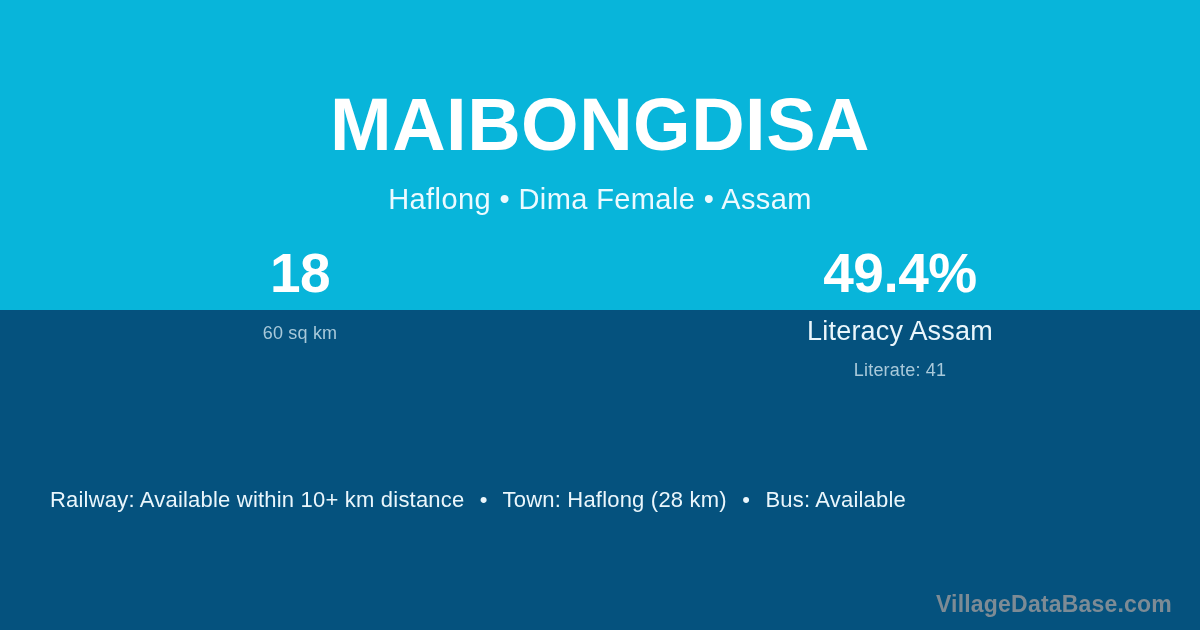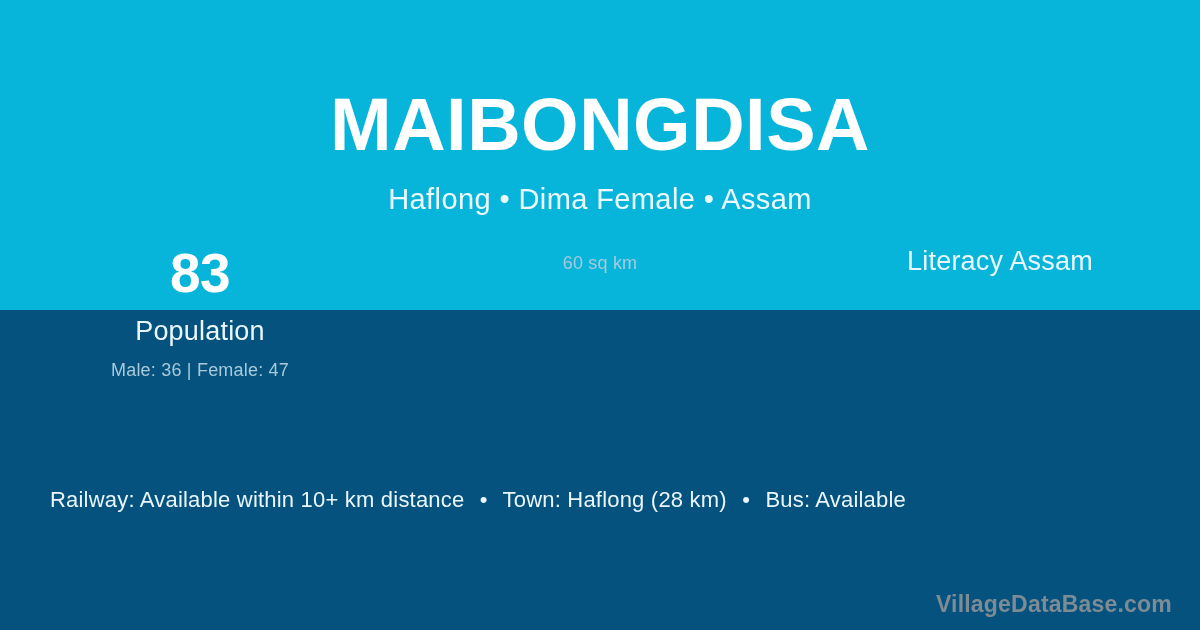--- a/index.html
+++ b/index.html
@@ -166,32 +166,30 @@
   <div class="top-band"></div>
   <div class="bottom-band"></div>
 
   <div class="header">
     <h1 class="village-title">MAIBONGDISA</h1>
     <div class="village-subtitle">Haflong  •  Dima Female  •  Assam</div>
   </div>
 
   <div class="stats-row">
 
+
     <div class="stat-col">
-      <span class="stat-value">83</span>
-      <span class="stat-label">Population</span>
-      <span class="stat-sub">Male: 36 | Female: 47</span>
-    </div>
-
-    <div class="stat-col">
+      <span class="stat-value">18</span>
       <span class="stat-sub">60 sq km</span>
     </div>
 
     <div class="stat-col">
+      <span class="stat-value">49.4%</span>
       <span class="stat-label">Literacy Assam</span>
+      <span class="stat-sub">Literate: 41</span>
     </div>
 
   </div>
 
   <div class="info-line">
     <span>Railway: Available within 10+ km distance</span>
     <span class="info-sep">•</span>
     <span>Town: Haflong (28 km)</span>
     <span class="info-sep">•</span>
     <span>Bus: Available</span>

